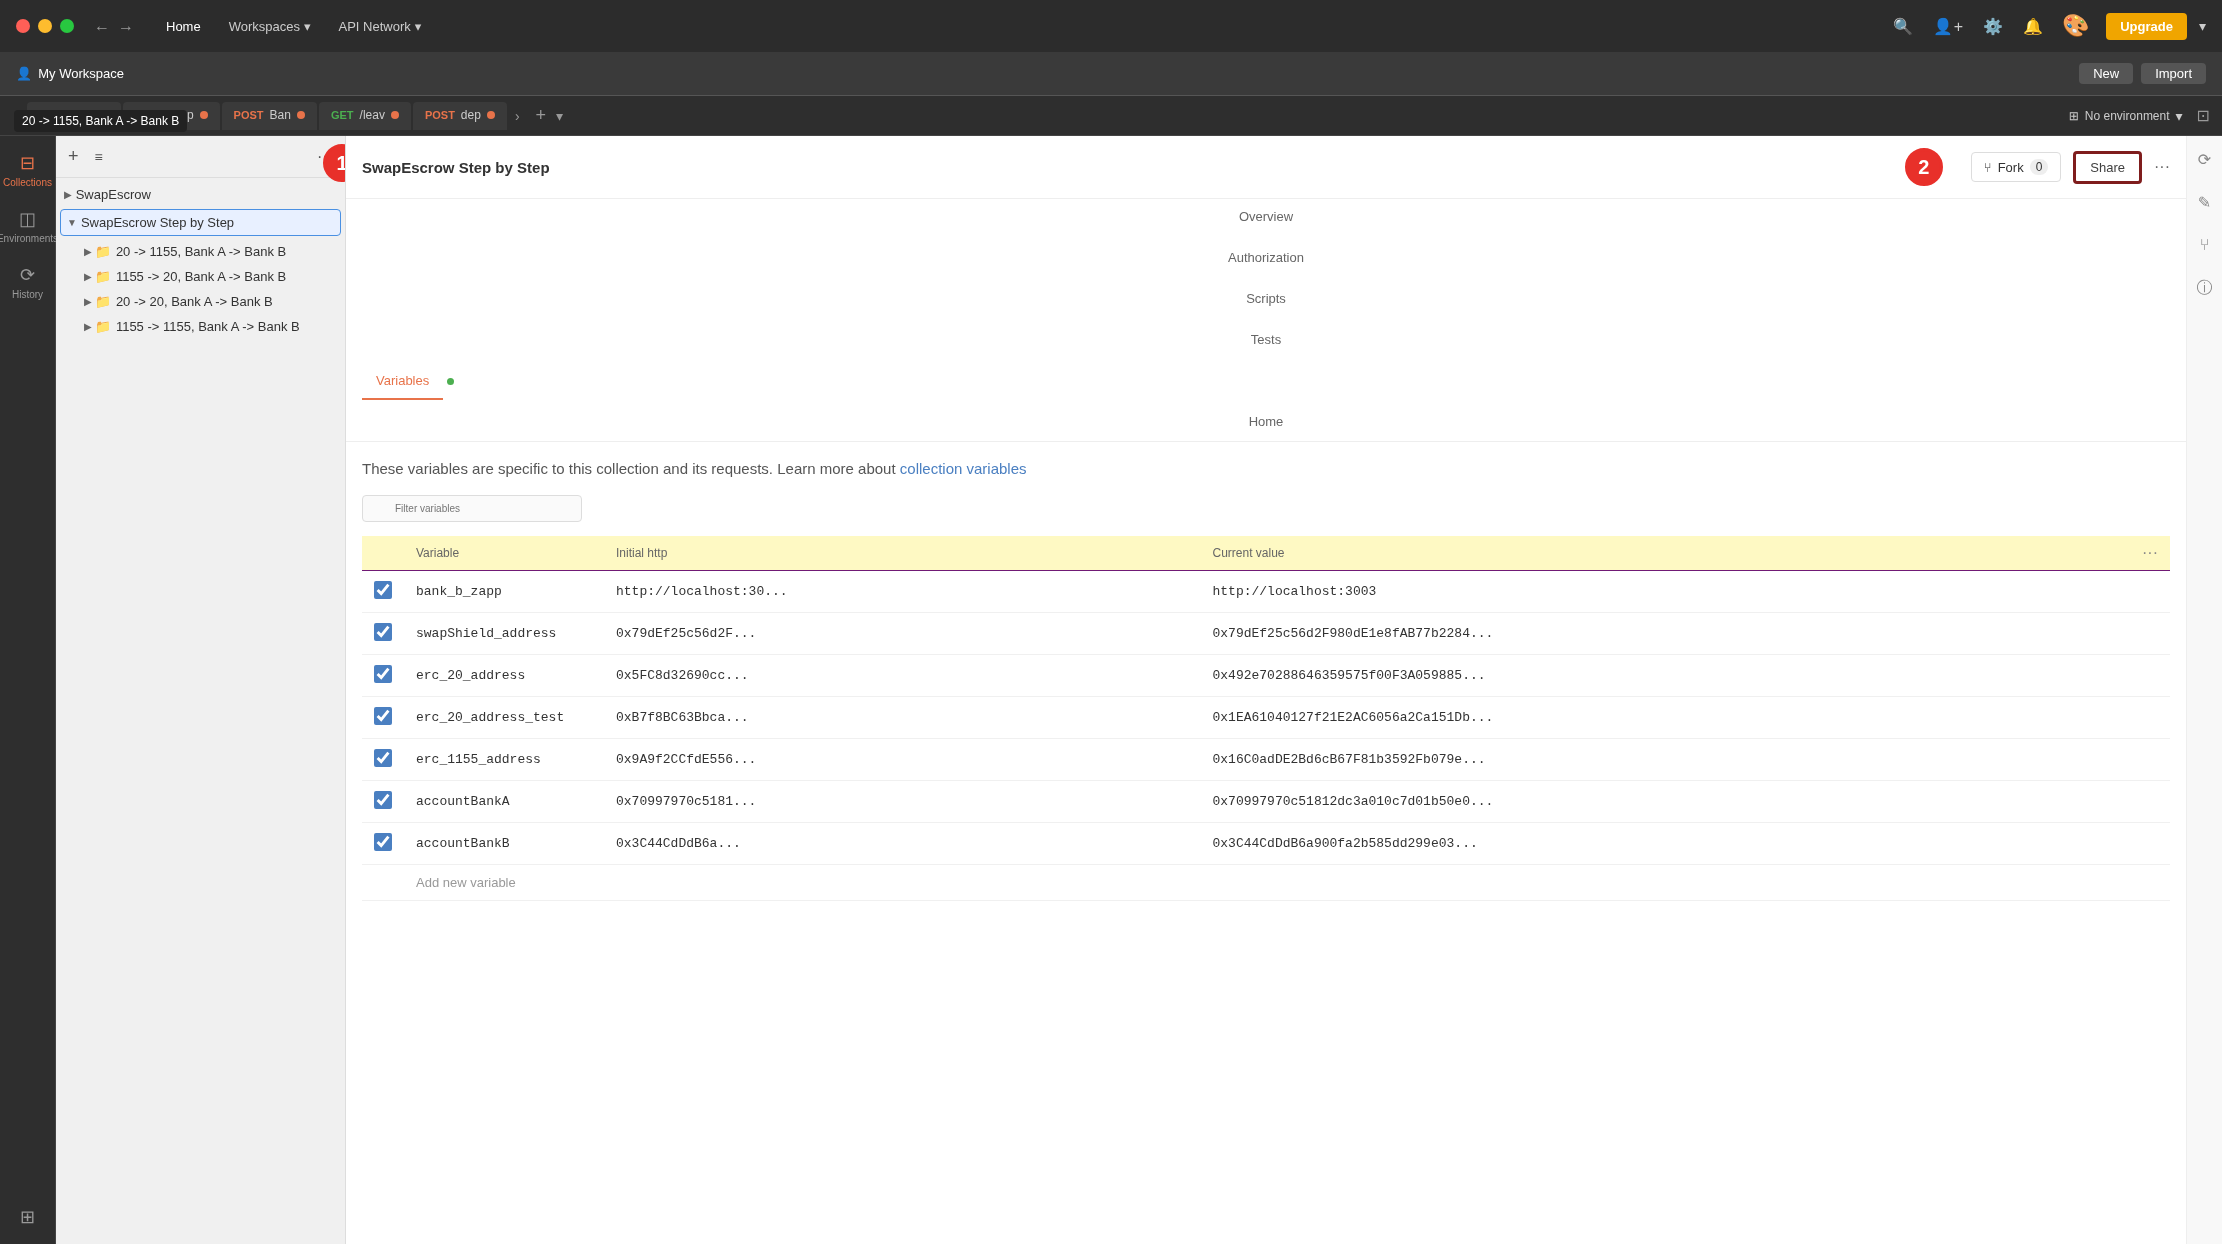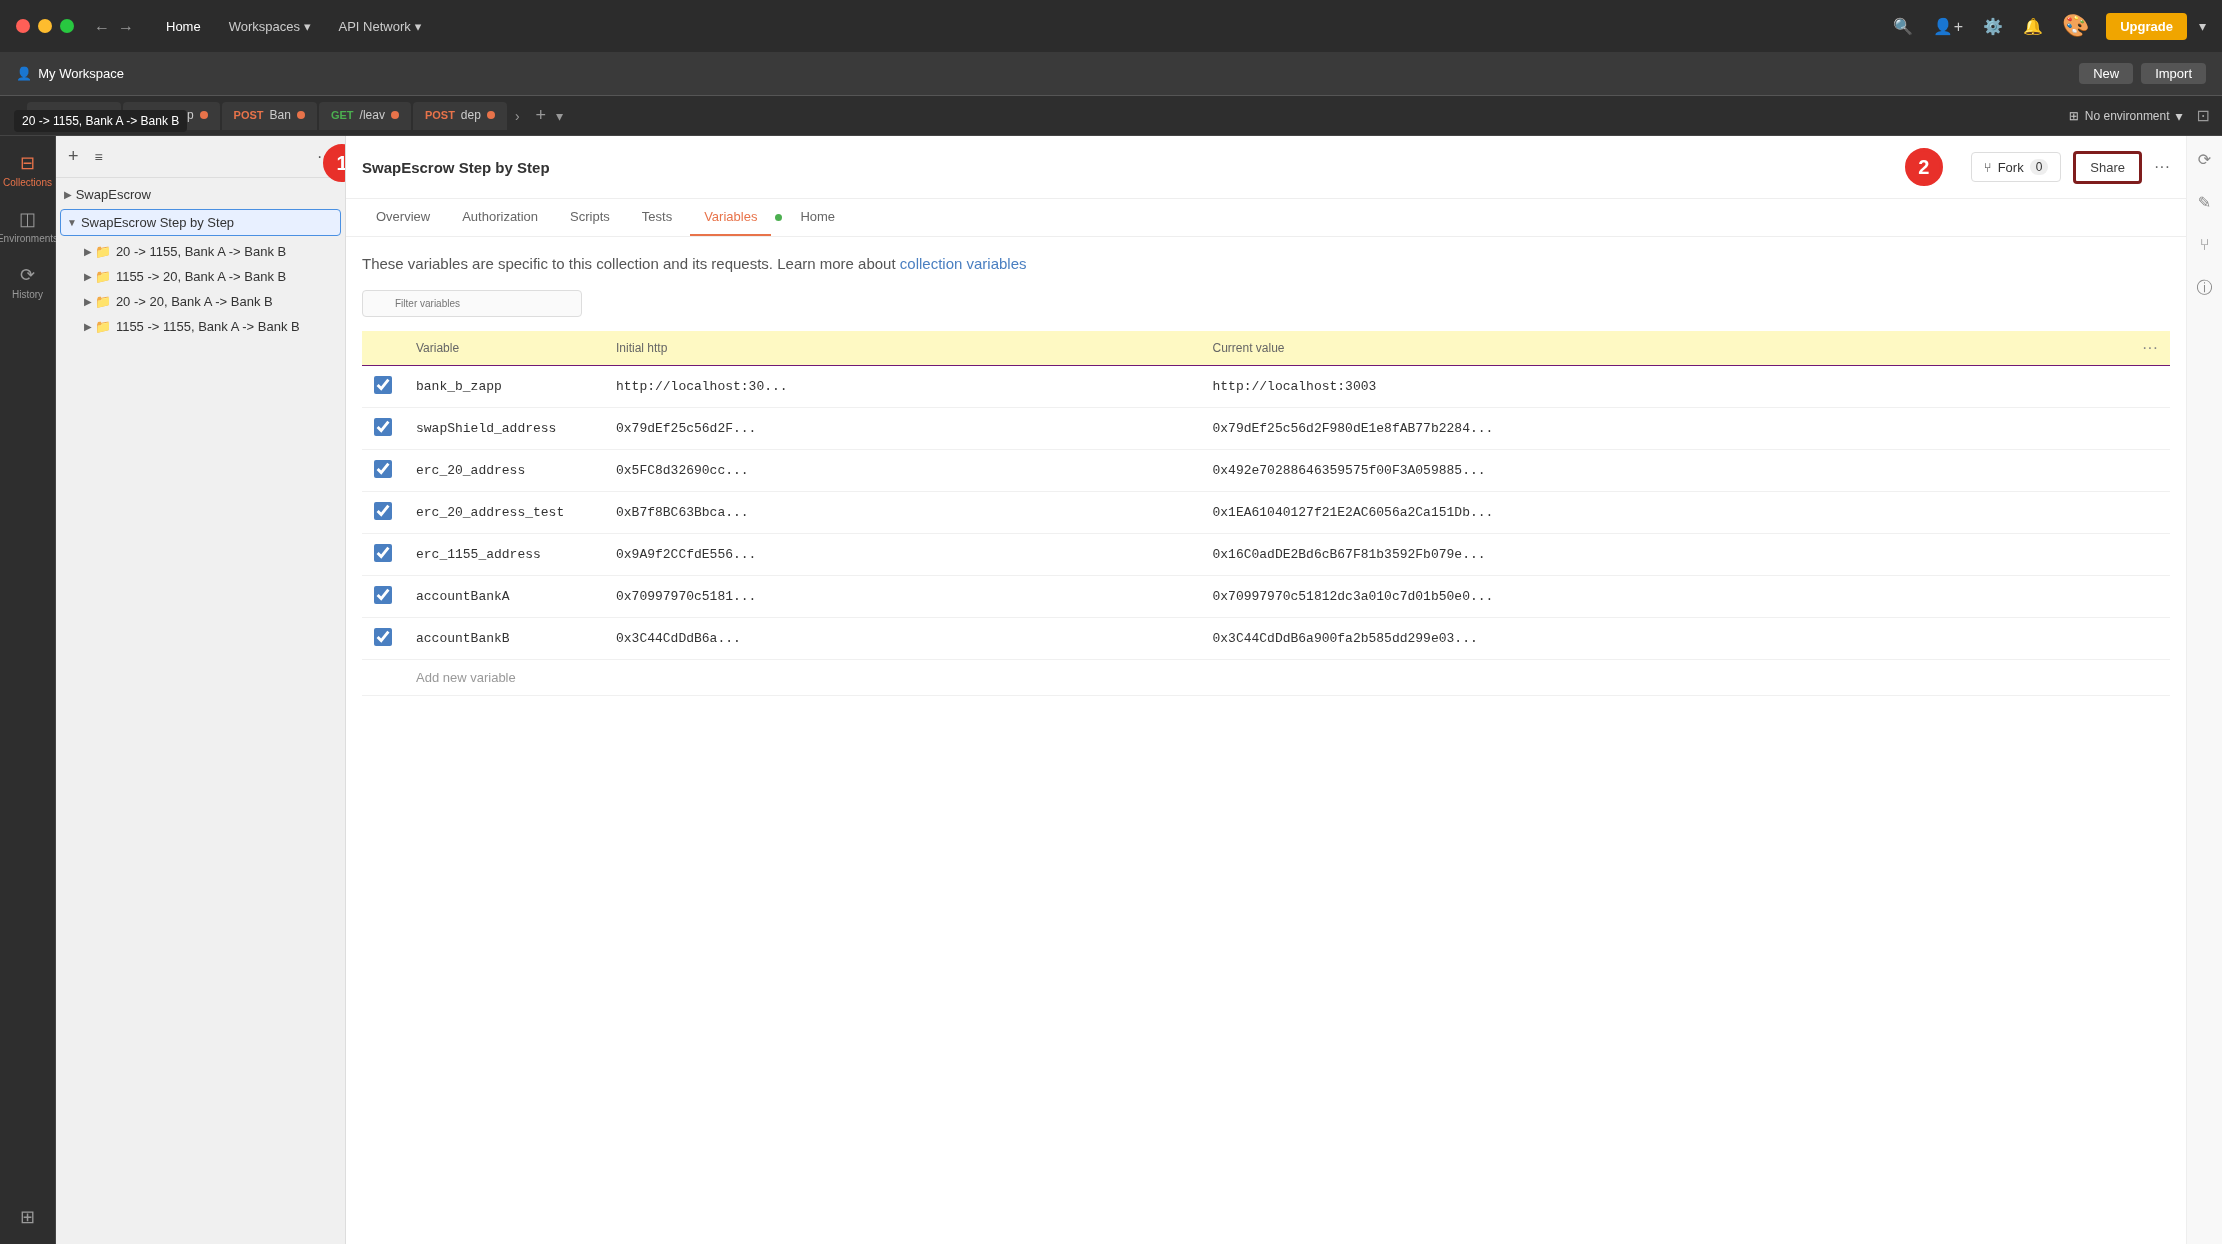--- a/index.html
+++ b/index.html
@@ -241,20 +241,21 @@
     }
     .header-more { background: none; border: none; font-size: 16px; cursor: pointer; color: #666; }
 
     
     .collection-tabs {
       display: flex;
       gap: 4px;
       padding: 0 16px;
       border-bottom: 1px solid #eee;
       background: #fff;
+      flex-direction: column;
     }
     .ctab {
       padding: 10px 14px;
       font-size: 13px;
       color: #666;
       cursor: pointer;
       border-bottom: 2px solid transparent;
       background: none;
       border-top: none;
       border-left: none;

